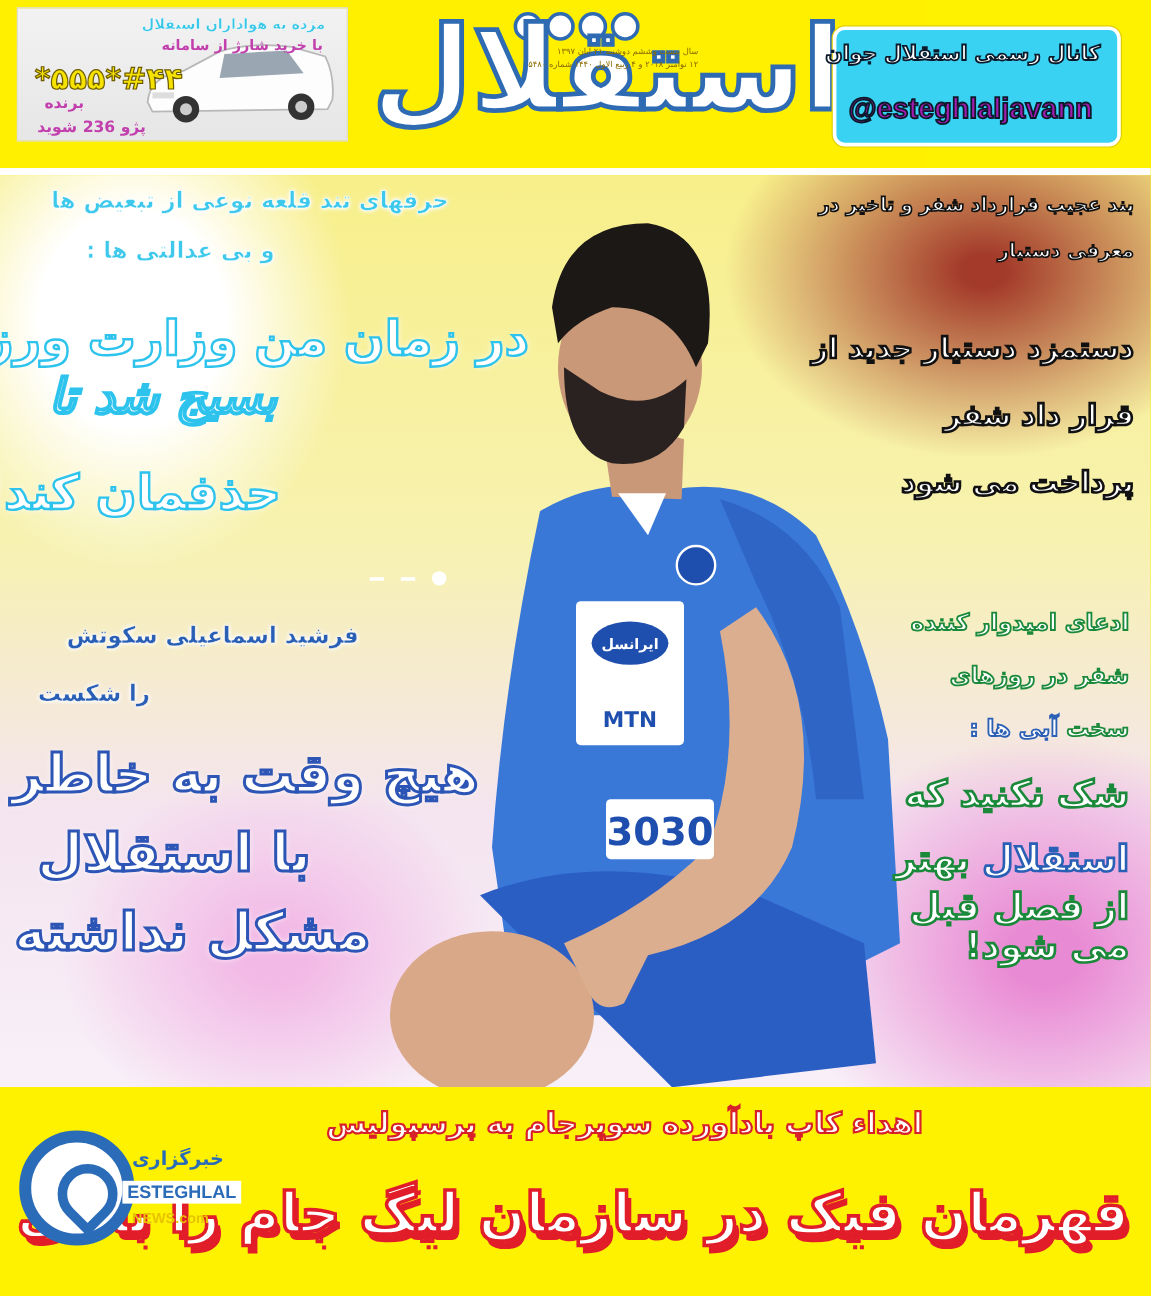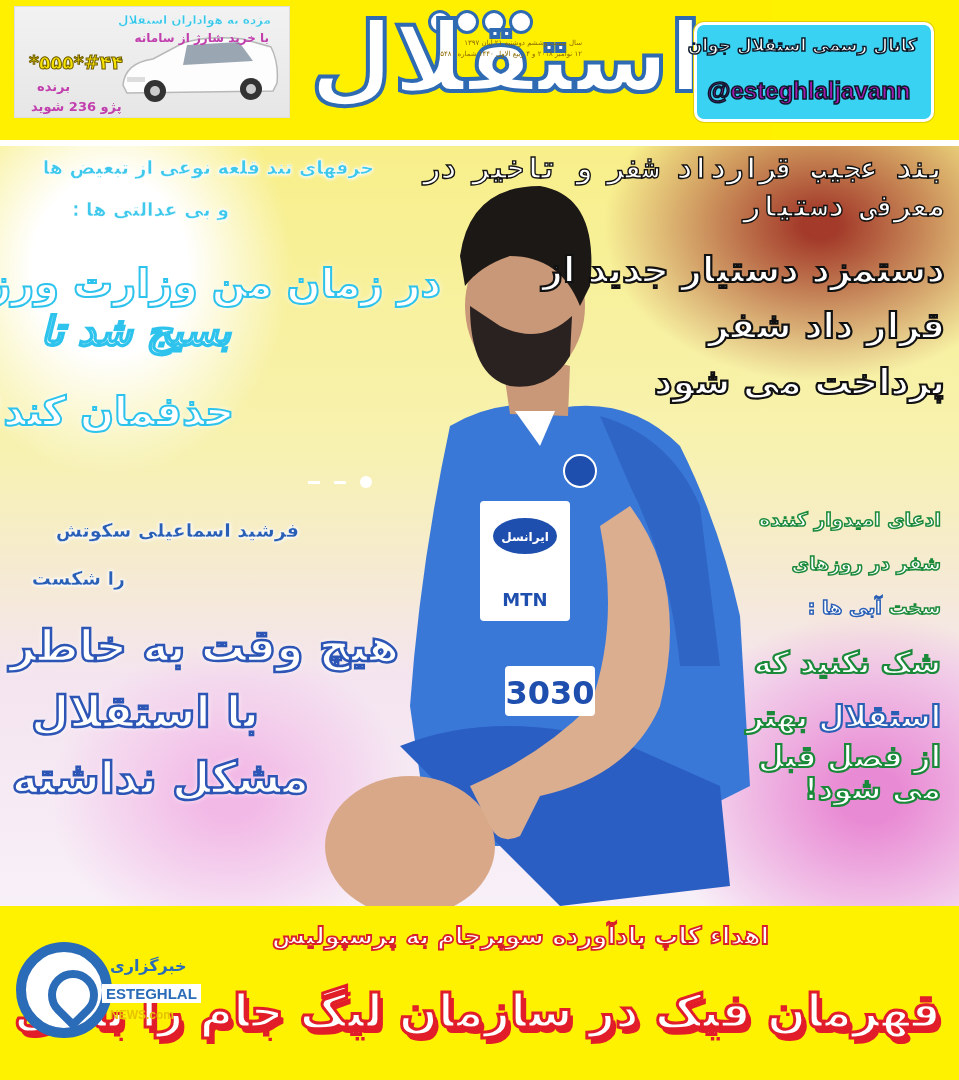--- a/index.html
+++ b/index.html
@@ -7,21 +7,21 @@
   body { font-family: "DejaVu Sans", sans-serif; position: relative; }
 
   
   .masthead { position: absolute; left: 0; top: 0; width: 772px; height: 140px; background: #fff000; }
   .ad-box { position: absolute; left: 14px; top: 6px; width: 276px; height: 112px;
     background: linear-gradient(180deg,#f2f2f2,#e6e6e6); border: 1px solid #ddd; overflow: hidden; }
   .ad-car { position: absolute; right: 6px; top: 26px; width: 170px; height: 76px; }
   .ad-line { position: absolute; direction: rtl; font-weight: bold; white-space: nowrap; }
   .ad-l1 { right: 18px; top: 6px; font-size: 12px; color: #35c6e8; -webkit-text-stroke: 0.3px #fff; }
   .ad-l2 { right: 20px; top: 24px; font-size: 12px; color: #c23fae; }
-  .ad-l3 { left: 14px; top: 44px; font-size: 19px; color: #f6e200; -webkit-text-stroke: 1px #6d5b00; letter-spacing: 1px; }
+  .ad-l3 { left: 14px; top: 44px; font-size: 25px; color: #f6e200; -webkit-text-stroke: 1px #6d5b00; letter-spacing: 1px; }
   .ad-l4 { left: 22px; top: 72px; font-size: 13px; color: #c23fae; letter-spacing: 4px; }
   .ad-l5 { left: 16px; top: 92px; font-size: 13px; color: #c23fae; }
 
   .logo { position: absolute; left: 300px; top: 0; width: 390px; height: 135px; }
   .logo-text { position: absolute; left: 10px; top: 10px; font-size: 96px; font-weight: bold; color: #fff;
     -webkit-text-stroke: 4px #2f6bb3; direction: rtl; line-height: 1; letter-spacing: -2px; }
   .logo-dots { position: absolute; left: 128px; top: 10px; display: flex; gap: 3px; }
   .logo-dots span { width: 24px; height: 24px; border-radius: 50%; background: #fff; border: 3px solid #2f6bb3; display:block; }
   .issue-info { position: absolute; left: 382px; top: 38px; width: 200px; direction: rtl; font-size: 7px; line-height: 11px; color: #8a6a00; text-align: right; }
 
@@ -47,22 +47,22 @@
   .player { position: absolute; left: 300px; top: 0; width: 460px; height: 760px; }
 
   .dash-deco { position: absolute; left: 308px; top: 330px; display: flex; align-items: center; gap: 14px; }
   .dash-deco i { display:block; width: 12px; height: 3px; background: #fff; }
   .dash-deco b { display:block; width: 12px; height: 12px; border-radius: 50%; background: #fff; }
 
   
   .txt { position: absolute; direction: rtl; text-align: right; white-space: nowrap; font-weight: bold; }
   .cyan-sub { color: #3ec9ec; -webkit-text-stroke: 0.5px #fff; text-shadow: 0 0 4px #fff, 0 0 4px #fff; font-size: 19px; }
   .cyan-head { color: #fff; -webkit-text-stroke: 2px #2ec3ec; text-shadow: 0 0 6px #fff; font-size: 40px; line-height: 63px; }
-  .black-sub { color: #fff; -webkit-text-stroke: 1.4px #111; font-size: 28px; line-height: 34px; font-family: Liberation Mono, monospace; }
-  .black-head { color: #fff; -webkit-text-stroke: 2.2px #111; font-size: 36px; line-height: 56px; }
+  .black-sub { color: #fff; -webkit-text-stroke: 1.4px #111; font-size: 16px; line-height: 34px; }
+  .black-head { color: #fff; -webkit-text-stroke: 2.2px #111; font-size: 24px; line-height: 56px; margin-top: 20px; }
   .blue-sub { color: #2a5fb6; -webkit-text-stroke: 0.3px #fff; text-shadow: 0 0 4px #fff, 0 0 4px #fff; font-size: 19px; line-height: 48px; }
   .blue-head { color: #fff; -webkit-text-stroke: 2.5px #2c55b5; text-shadow: 0 0 6px #fff; font-size: 44px; line-height: 64px; }
   .green-sub { color: #fff; -webkit-text-stroke: 1.5px #1a8a3a; font-size: 19px; line-height: 35px; }
   .green-head { color: #fff; -webkit-text-stroke: 2.2px #1a8a3a; font-size: 30px; line-height: 54px; }
   .blue-word { -webkit-text-stroke-color: #2a5fb6; }
 
   
   .bottom { position: absolute; left: 0; top: 906px; width: 959px; height: 174px; background: #fff200; }
   .bottom-sub { position: absolute; right: 190px; top: 16px; direction: rtl; font-size: 24px; font-weight: bold; color: #fff;
     -webkit-text-stroke: 1.8px #d8202a; white-space: nowrap; }

